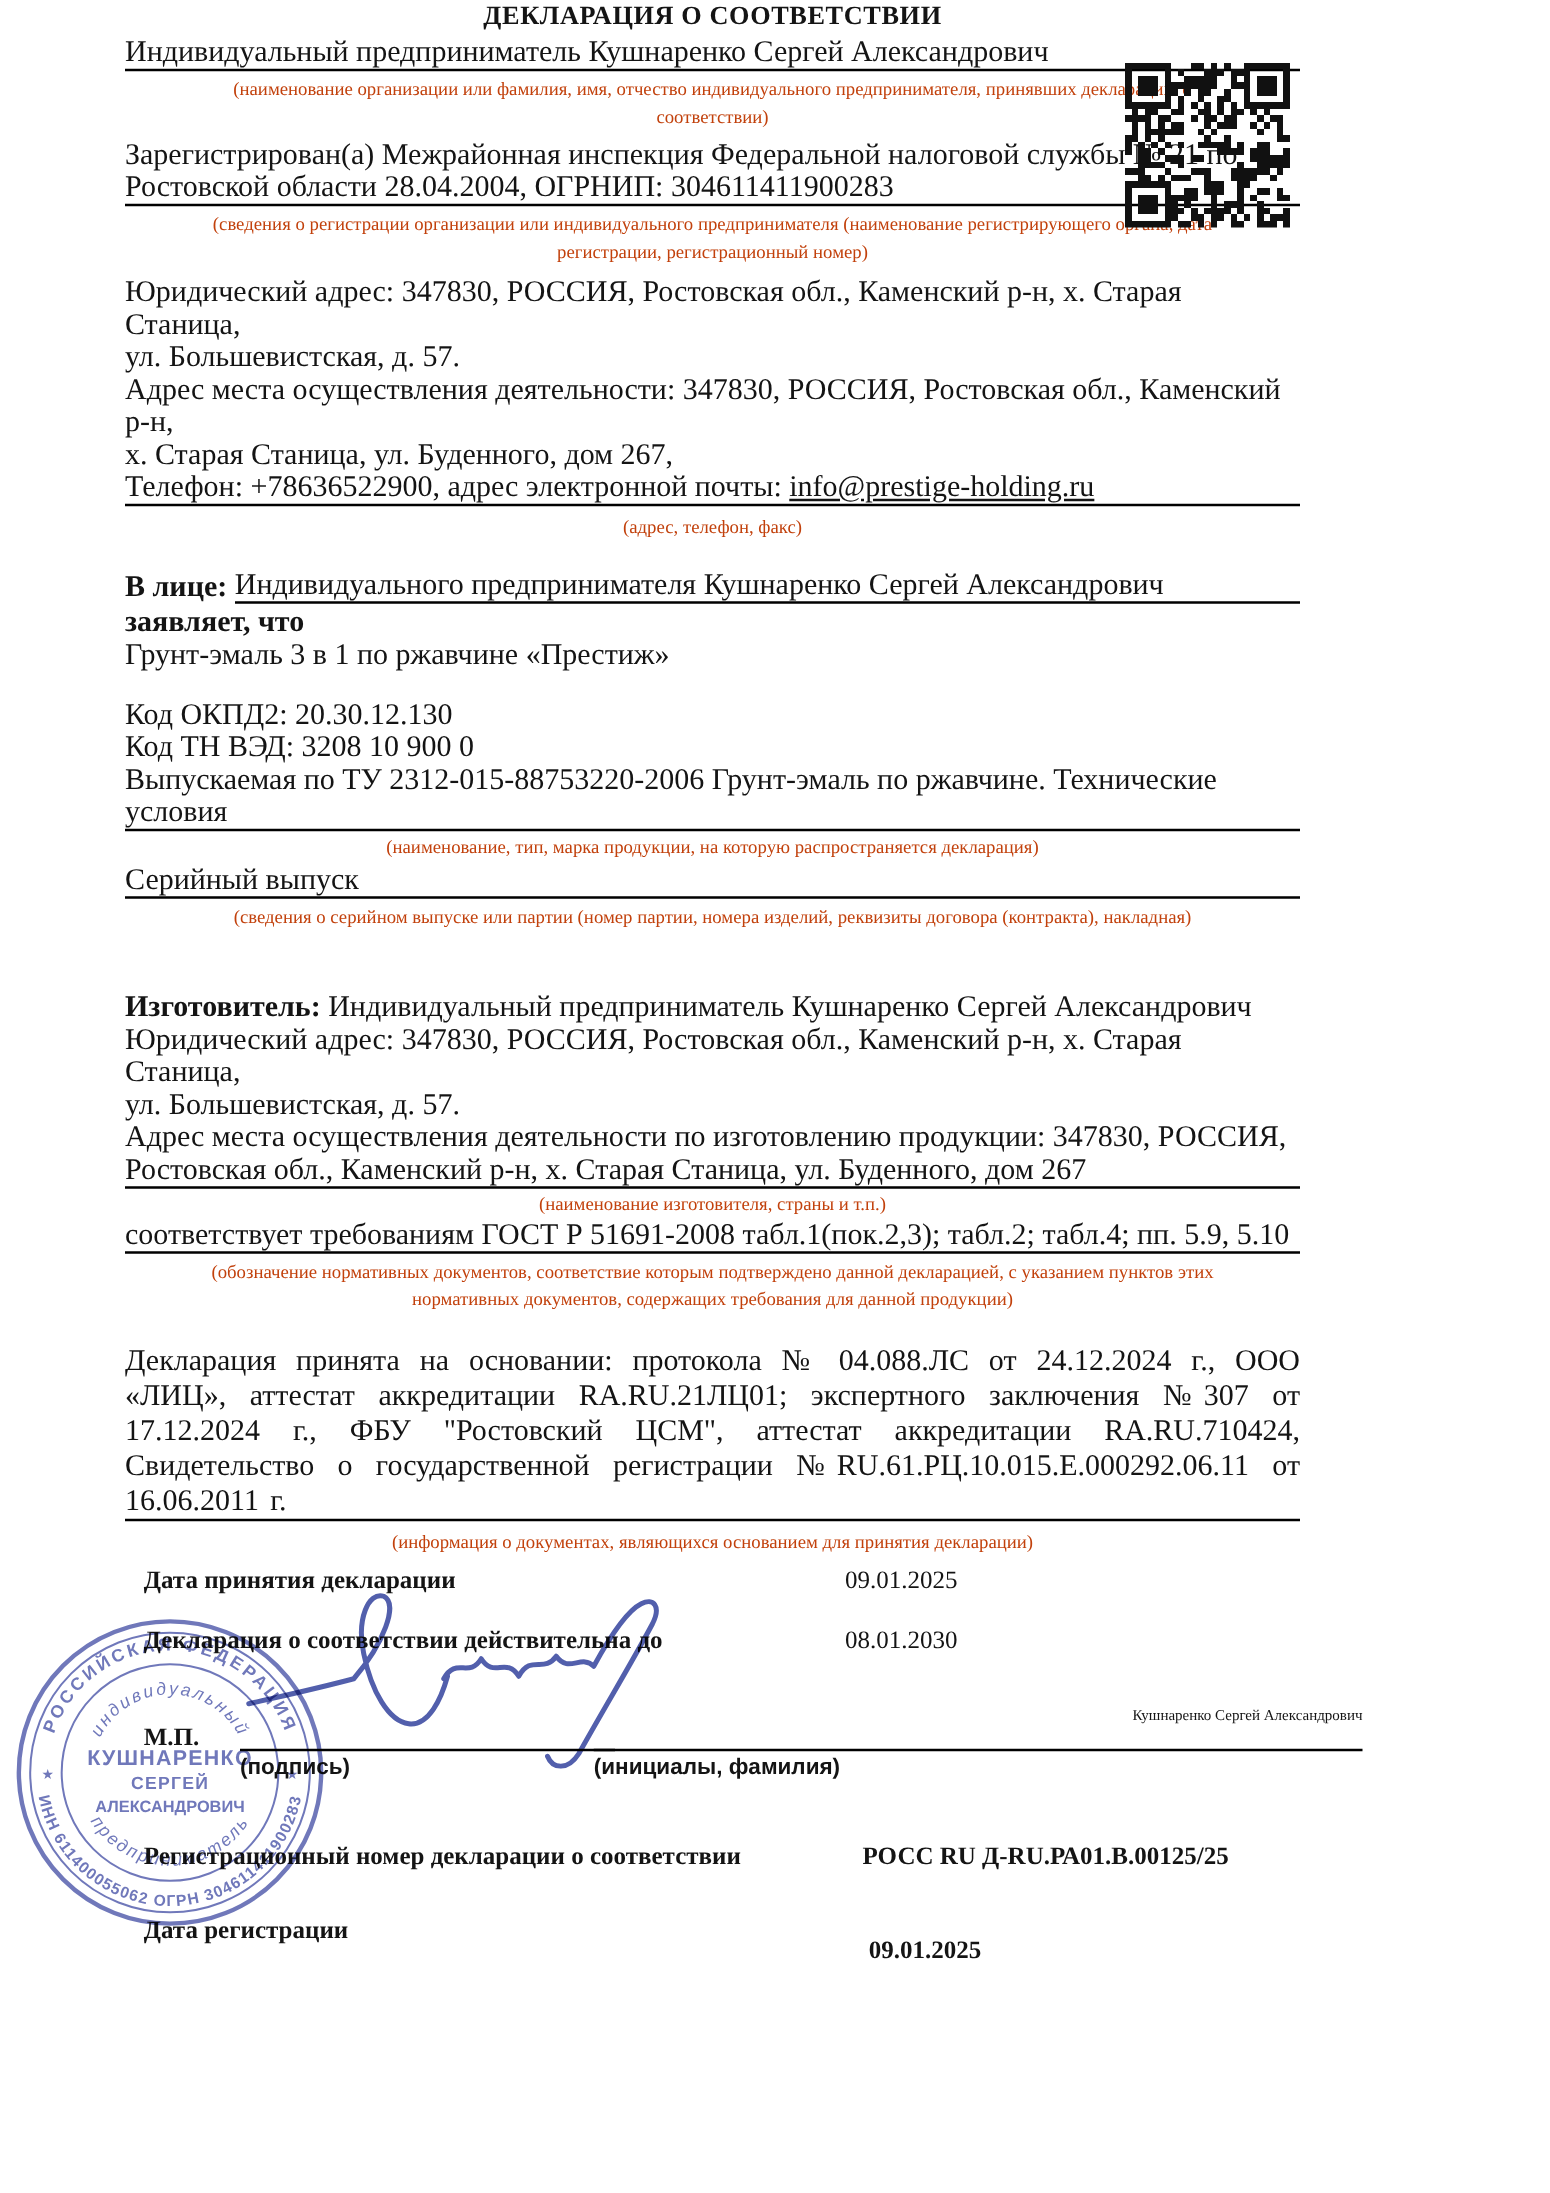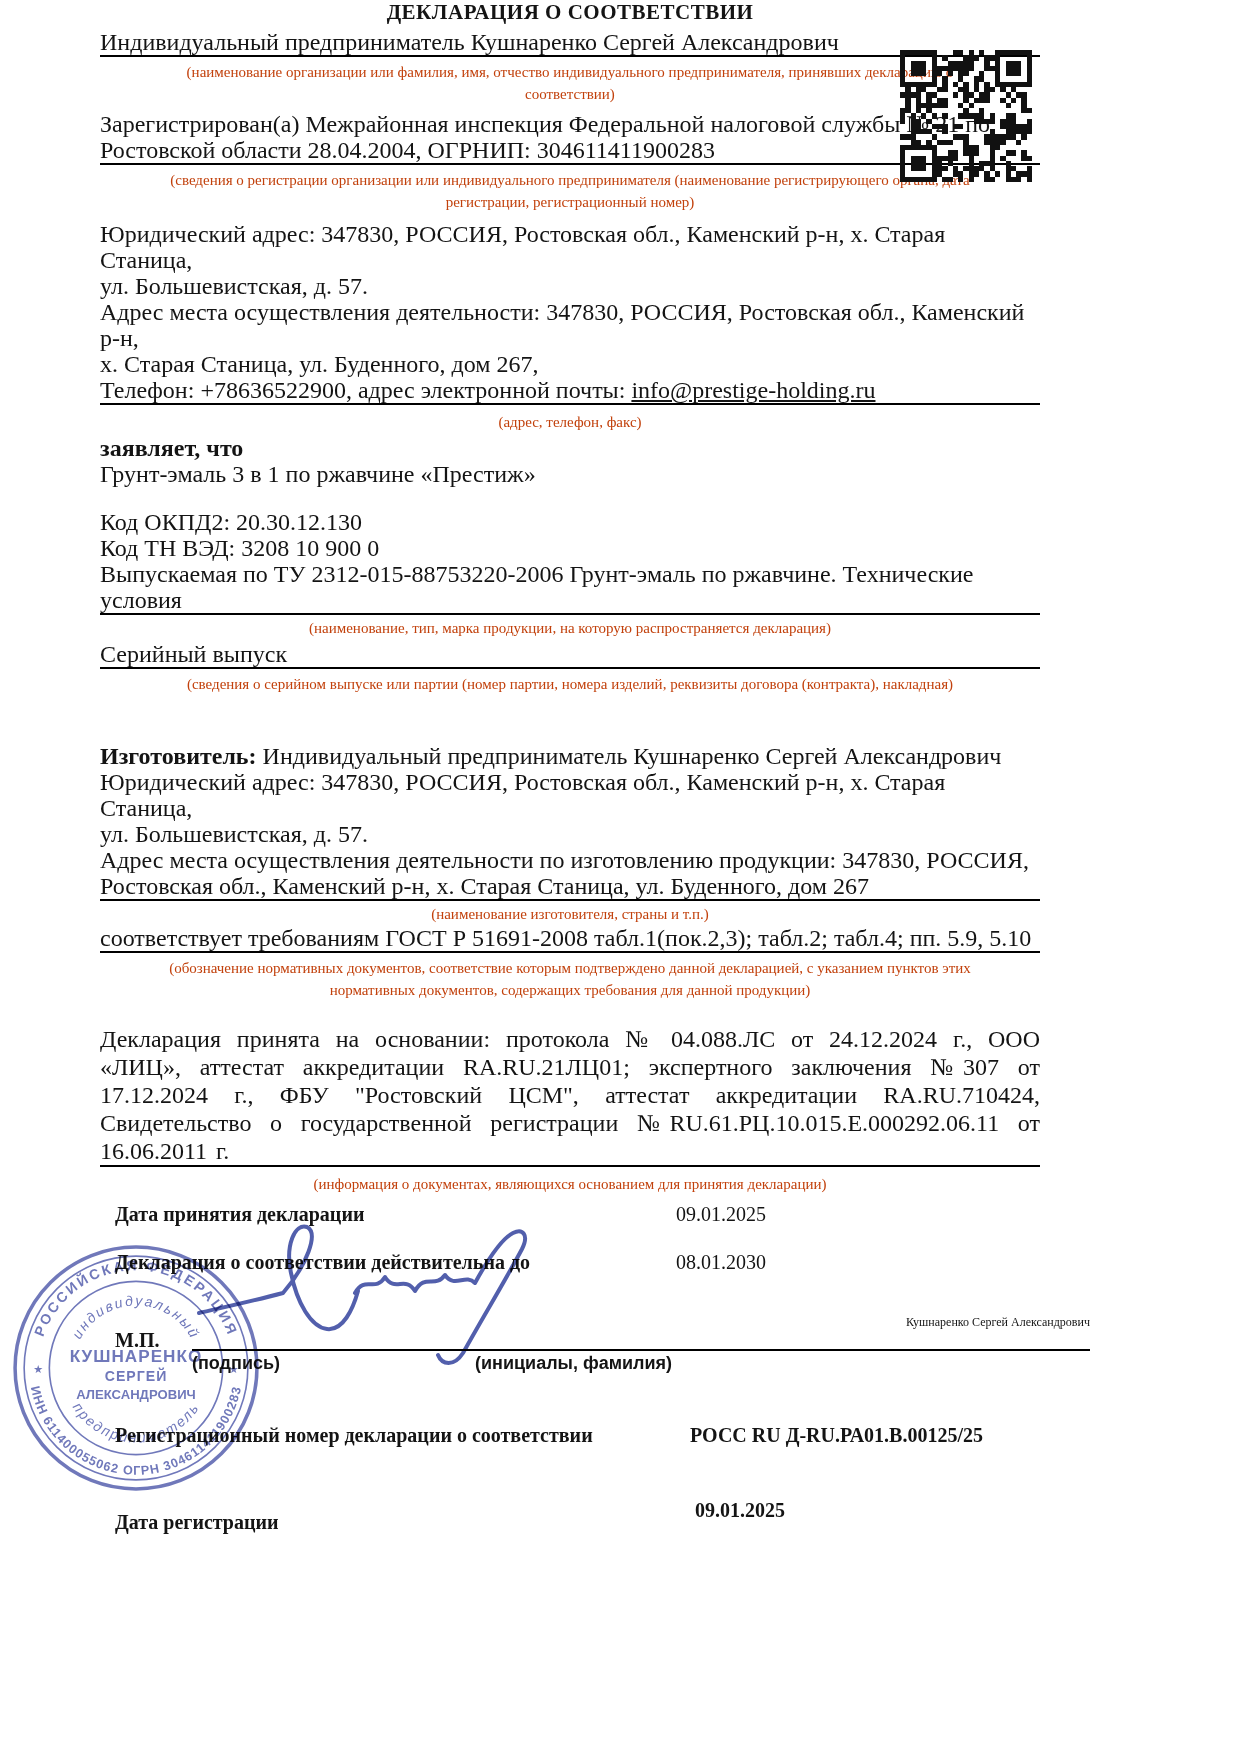--- a/index.html
+++ b/index.html
@@ -390,20 +390,24 @@
     <div class="caption mt4">(сведения о регистрации организации или индивидуального предпринимателя (наименование регистрирующего органа, дата
 регистрации, регистрационный номер)</div>
 
     <div class="text prewrap mt8">Юридический адрес: 347830, РОССИЯ, Ростовская обл., Каменский р-н, х. Старая Станица,
 ул. Большевистская, д. 57.</div>
     <div class="text prewrap">Адрес места осуществления деятельности: 347830, РОССИЯ, Ростовская обл., Каменский р-н,
 х. Старая Станица, ул. Буденного, дом 267,</div>
     <div class="text u-line"><span>Телефон: +78636522900, адрес электронной почты: </span><span class="email">info@prestige-holding.ru</span></div>
     <div class="caption mt6">(адрес, телефон, факс)</div>
 
+    <div class="text label-row mt22">
+      <span class="lead b">В лице: </span>
+      <span class="fill">Индивидуального предпринимателя Кушнаренко Сергей Александрович</span>
+    </div>
 
     <div class="text b mt2">заявляет, что</div>
     <div class="text">Грунт-эмаль 3 в 1 по ржавчине «Престиж»</div>
 
     <div class="text mt22">Код ОКПД2: 20.30.12.130</div>
     <div class="text">Код ТН ВЭД: 3208 10 900 0</div>
     <div class="text u-line">Выпускаемая по ТУ 2312-015-88753220-2006 Грунт-эмаль по ржавчине. Технические условия</div>
     <div class="caption mt2">(наименование, тип, марка продукции, на которую распространяется декларация)</div>
 
     <div class="text u-line mt2">Серийный выпуск</div>
@@ -436,21 +440,21 @@
       <div class="sign-line" style="left:92px; top:146px; width:300px;"></div>
       <div class="sign-caption" style="left:92px; top:150px; width:300px;">(подпись)</div>
 
       <div class="name-center" style="left:375px; top:112px; width:615px;">Кушнаренко Сергей Александрович</div>
       <div class="sign-line" style="left:375px; top:146px; width:615px;"></div>
       <div class="sign-caption" style="left:375px; top:150px; width:615px;">(инициалы, фамилия)</div>
 
       <div class="f-label" style="top:221px;">Регистрационный номер декларации о соответствии</div>
       <div class="f-value b" style="left:590px; top:221px;">РОСС RU Д-RU.РА01.В.00125/25</div>
 
-      <div class="f-label" style="top:308px;">Дата регистрации</div>
+      <div class="f-label" style="top:280px;">Дата регистрации</div>
       <div class="f-value b" style="left:595px; top:296px;">09.01.2025</div>
 
       <div class="stamp-wrap">
         <svg viewBox="0 0 260 260" xmlns="http://www.w3.org/2000/svg" class="stamp-sans" style="color:#5a64b0;">
           <g fill="none" stroke="currentColor">
             <circle cx="130" cy="130" r="120" stroke-width="3.5"></circle>
             <circle cx="130" cy="130" r="111" stroke-width="1.6"></circle>
             <circle cx="130" cy="130" r="86" stroke-width="1.6"></circle>
           </g>
           <defs>

